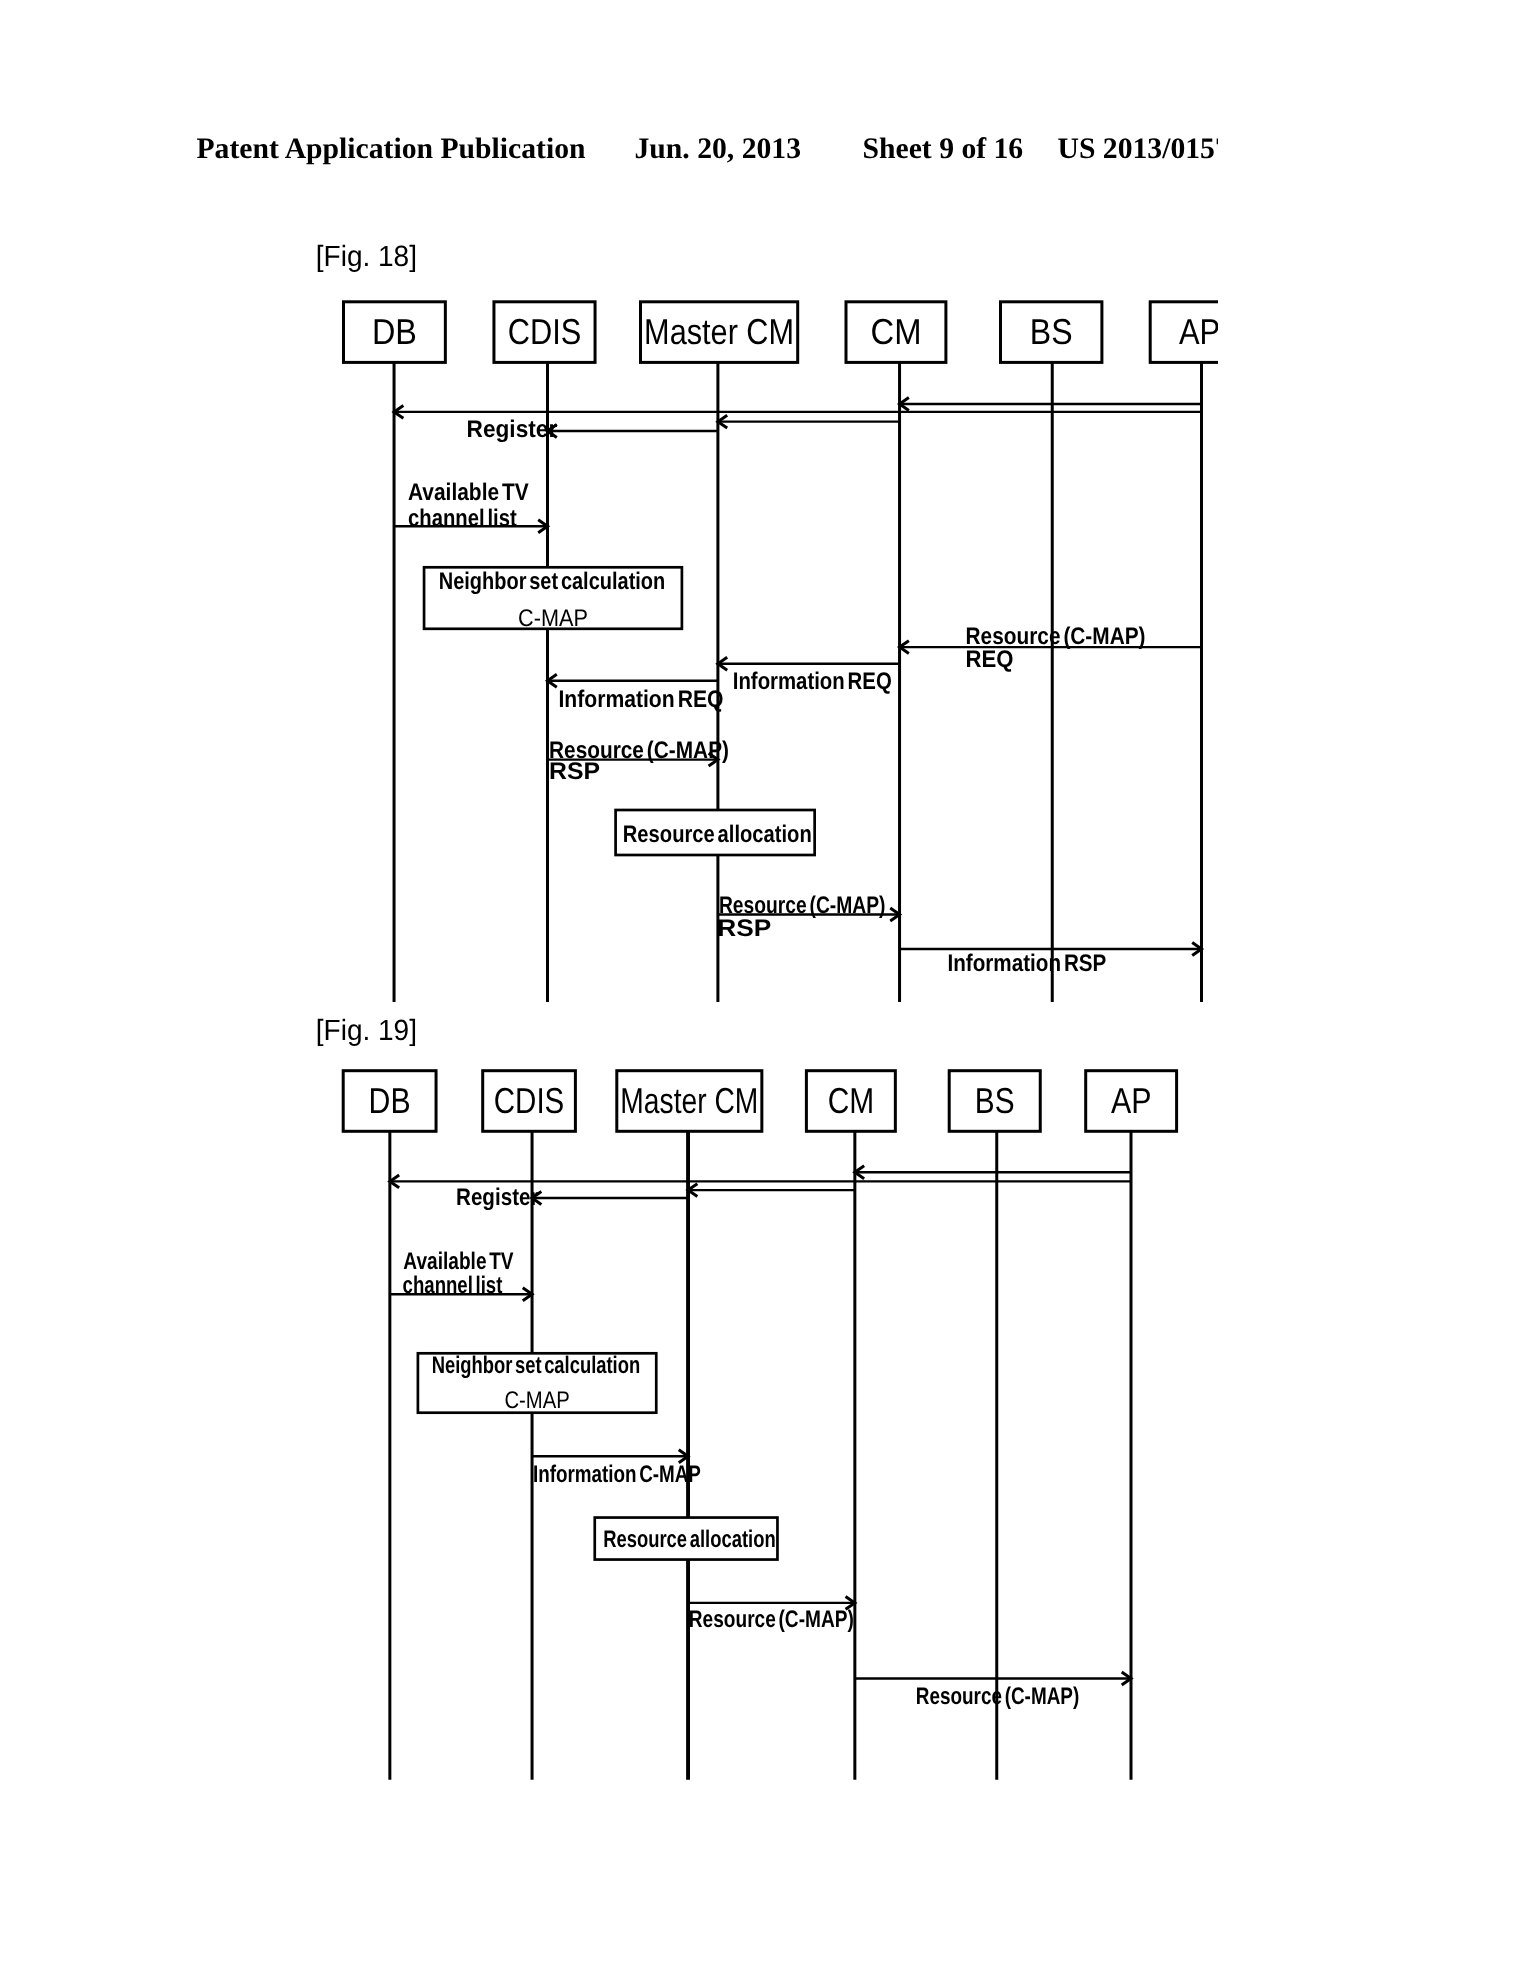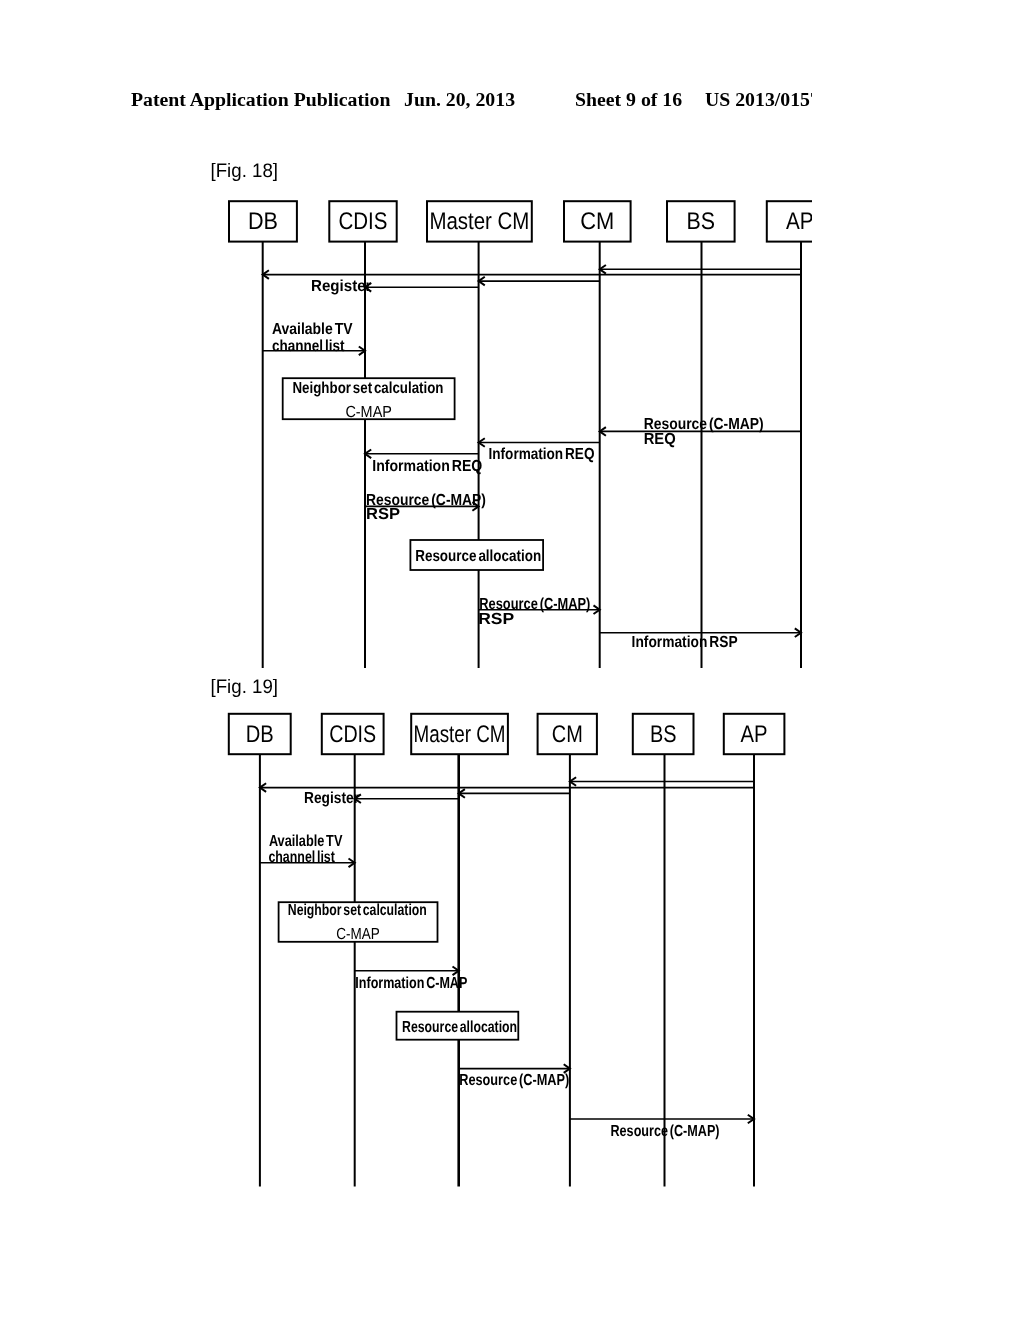--- a/index.html
+++ b/index.html
@@ -15,21 +15,21 @@
                 -webkit-font-smoothing:antialiased;text-rendering:geometricPrecision;}
   #diagram text[data-name="message-label"],
   #diagram text[data-name="process-label"]{word-spacing:-2.2px;}
 </style>
 </head>
 <body>
 
 <div id="page" data-name="patent-page">
 
   <div class="hdr" data-name="header-publication" style="left:131px;top:88px;">Patent Application Publication</div>
-  <div class="hdr" data-name="header-date" style="left:404px;top:88px;">Jun. 20, 2013</div>
+  <div class="hdr" data-name="header-date" style="left:423px;top:88px;">Jun. 20, 2013</div>
   <div class="hdr" data-name="header-sheet" style="left:550px;top:88px;margin-left:25px;">Sheet 9 of 16</div>
   <div class="hdr" data-name="header-docnum" style="left:705px;top:88px;">US 2013/0157706 A1</div>
 
   <svg id="diagram" viewBox="0 0 1024 1320" width="1024" height="1320" data-name="sequence-diagrams">
 <g data-name="figure-1">
       <text x="210.5" y="177.3" font-size="19.5" textLength="67.5" lengthAdjust="spacingAndGlyphs" font-family="'Liberation Sans', sans-serif" fill="#111" data-name="figure-label">[Fig. 18]</text>
      <g data-name="actor-db">
       <rect x="229" y="201.2" width="67.9" height="40.4" fill="#fff" stroke="#000" stroke-width="2" data-name="actor-box"></rect>
       <text x="262.95" y="229.3" font-size="24" text-anchor="middle" textLength="30" lengthAdjust="spacingAndGlyphs" data-name="actor-label">DB</text>
 

